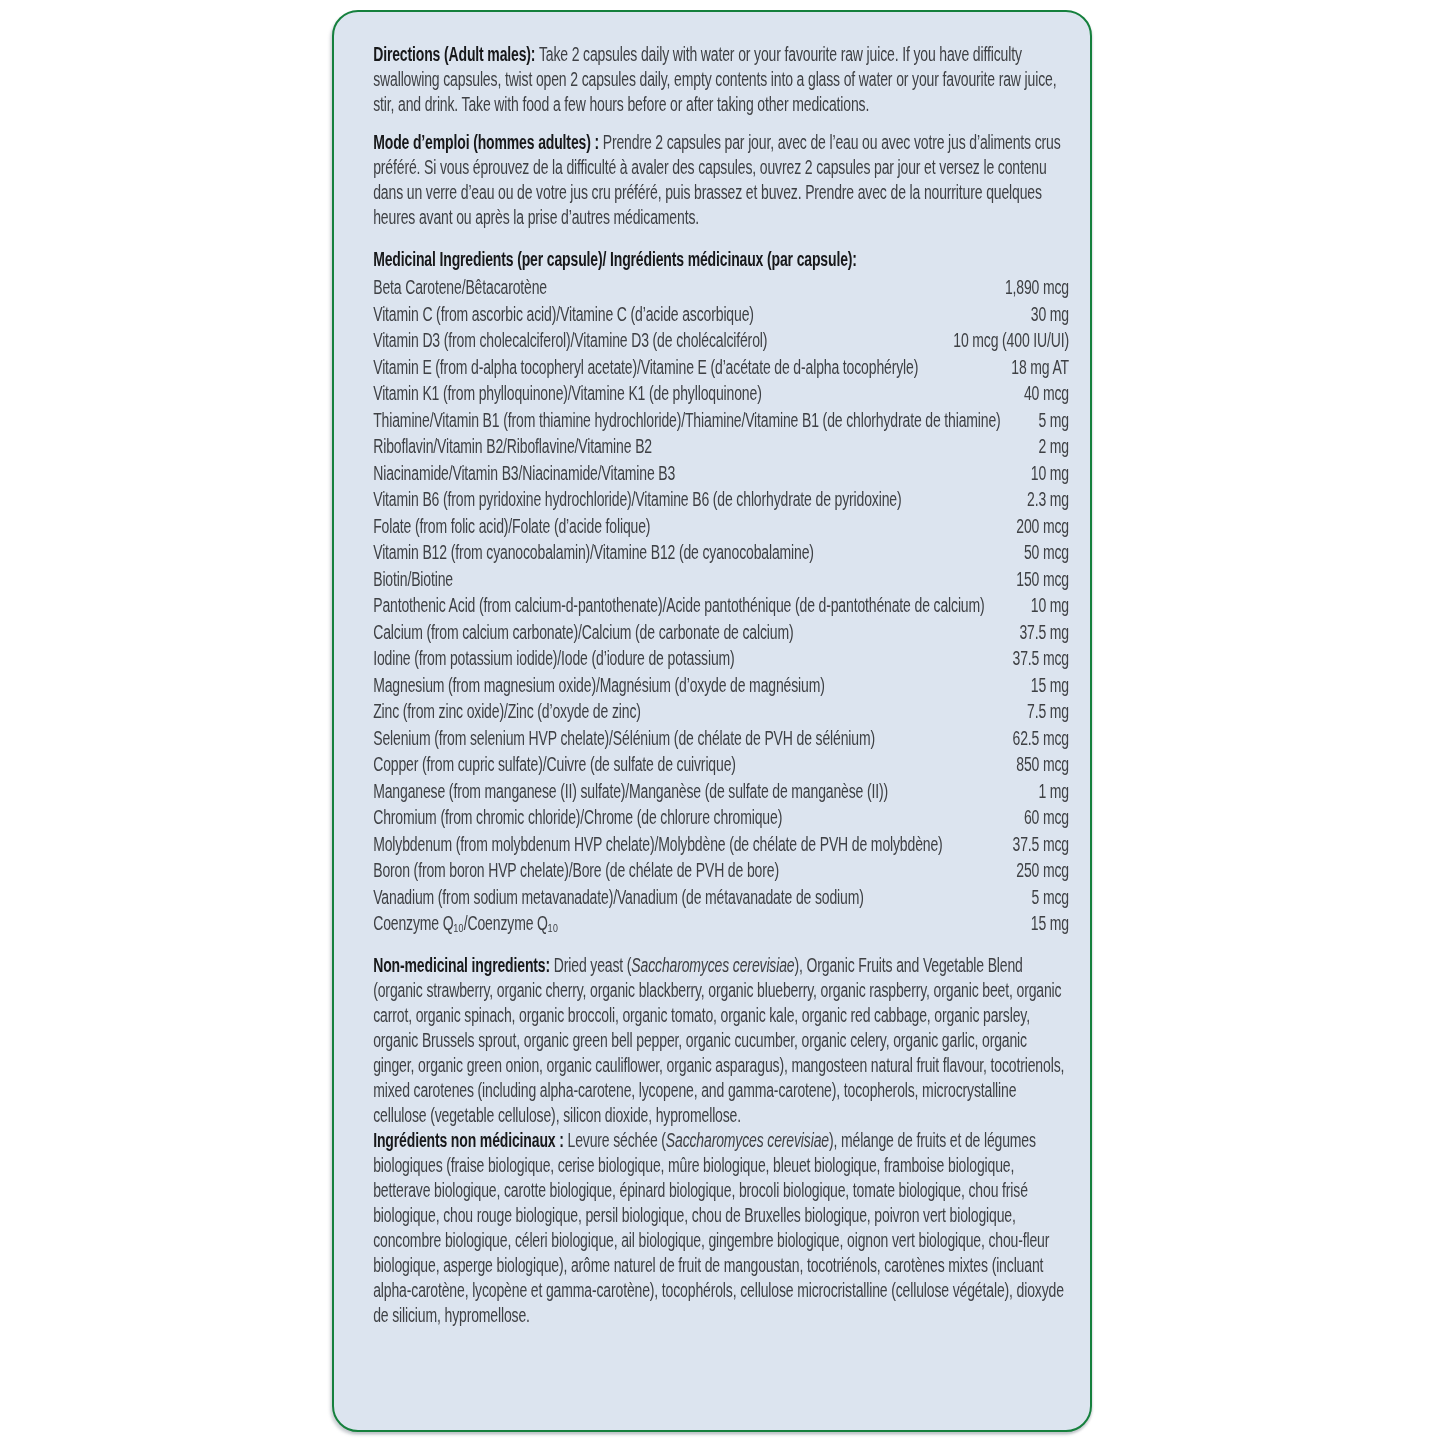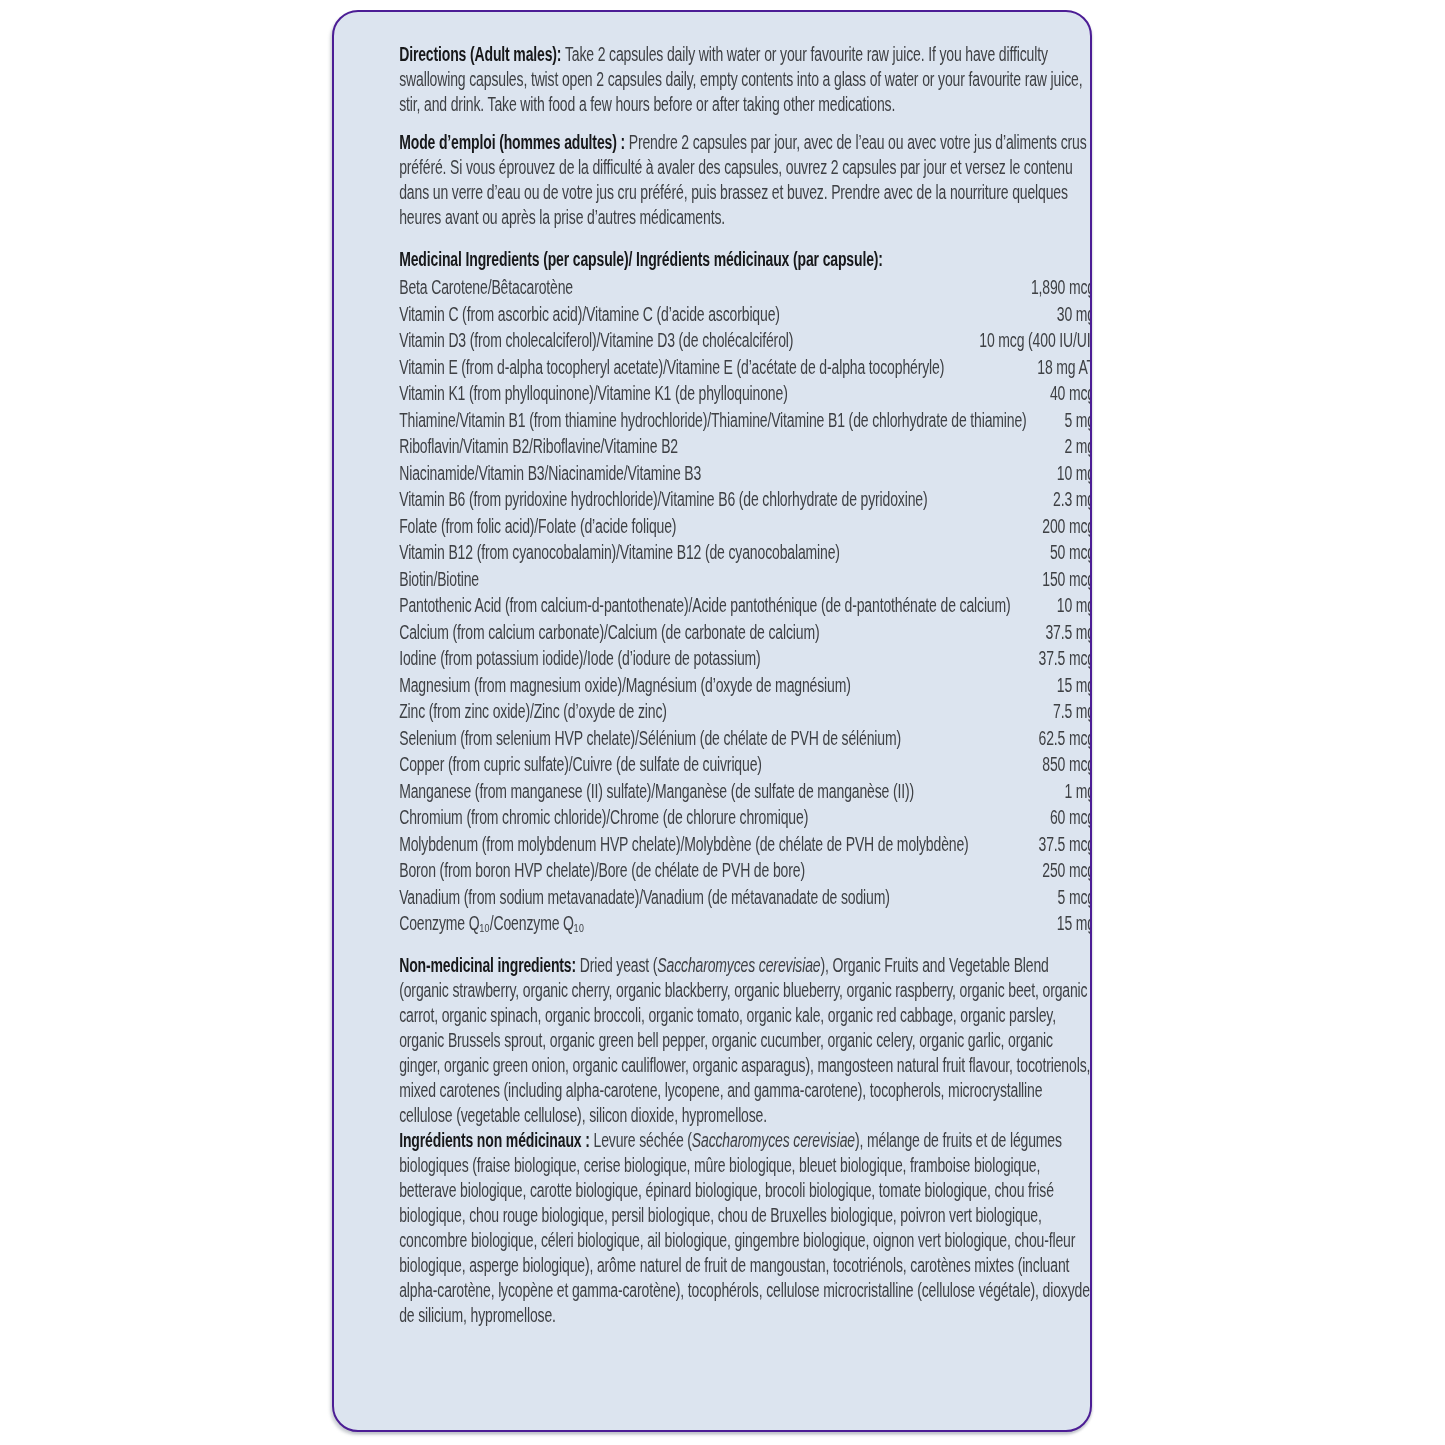--- a/index.html
+++ b/index.html
@@ -15,26 +15,25 @@
     background: #ffffff;
     overflow: hidden;
   }
   .panel {
     position: absolute;
     left: 332px;
     top: 10px;
     width: 760px;
     height: 1422px;
     background: #dce4ef;
-    border: 2px solid #4c1d95;
+    border: 2px solid #15803d;
     border-radius: 26px;
     box-shadow: -2px 3px 3px rgba(158, 163, 173, 0.45), 1px 2px 2px rgba(158,163,173,0.35);
     box-sizing: border-box;
     overflow: hidden;
-    padding-left: 26px;
   }
   
   .content {
     width: 1080px;
     transform: scaleX(0.70);
     transform-origin: top left;
     box-sizing: border-box;
     padding: 30px 30px 26px 56px;
     color: #3e4044;
     font-size: 20px;

